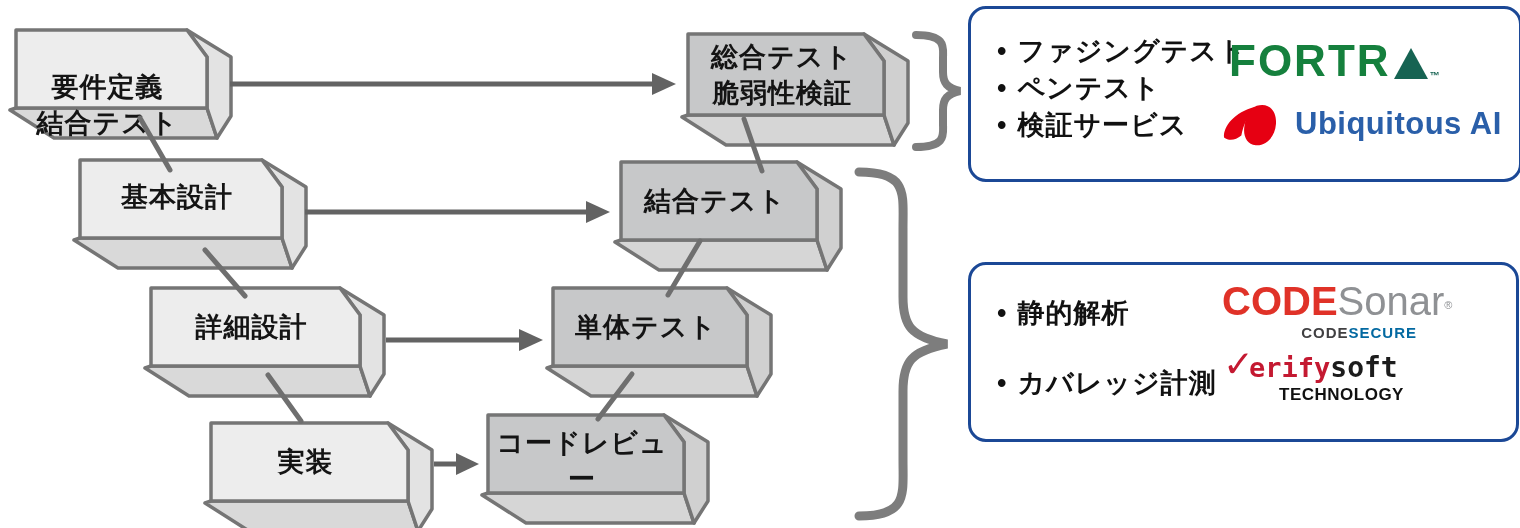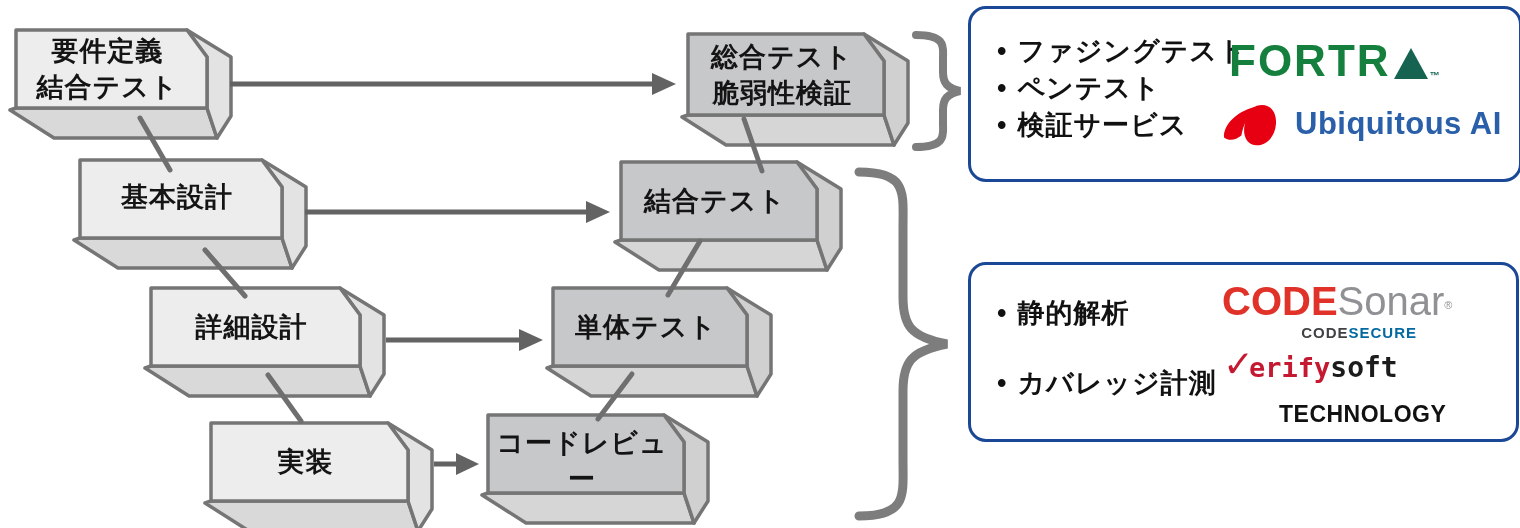--- a/index.html
+++ b/index.html
@@ -43,35 +43,35 @@
   .cs-line2{text-align:right;font-size:15px;font-weight:bold;letter-spacing:1px;line-height:15px;margin-top:0px;padding-right:14px;}
   .cs-line2 .dark{color:#414042;}
   .cs-line2 .red{color:#0369a1;}
 
   
   .verifysoft{position:absolute;left:252px;top:86px;width:190px;}
   .vs-line1{display:flex;align-items:baseline;line-height:30px;}
   .vs-check{font-size:37px;font-weight:bold;color:#c41931;margin-right:-5px;line-height:28px;}
   .vs-erify{font-family:"DejaVu Sans Mono","Liberation Mono",monospace;font-size:27px;font-weight:bold;color:#c41931;}
   .vs-soft{font-family:"DejaVu Sans Mono","Liberation Mono",monospace;font-size:28px;font-weight:bold;color:#1c1c1c;}
-  .vs-line2{font-size:23px;font-weight:bold;color:#111111;letter-spacing:0.5px;margin-top:18px;padding-left:56px;}
+  .vs-line2{font-size:17px;font-weight:bold;color:#111111;letter-spacing:0.5px;margin-top:2px;padding-left:56px;}
 </style>
 </head>
 <body>
 
 <div id="canvas">
 
   <div id="nodes">
       <div class="node" style="left: 8px; top: 28px; width: 225px; height: 112px; z-index: 2;">
         <svg width="225" height="112" viewBox="0 0 225 112">
           <polygon points="8,80 199,80 209,110 46,110 2,82" fill="#d9d9d9" stroke="#757575" stroke-width="3.5" stroke-linejoin="round"></polygon>
           <polygon points="179,2 223,29 223,88 209,110 199,80 199,29" fill="#e3e3e3" stroke="#757575" stroke-width="3.5" stroke-linejoin="round"></polygon>
           <polygon points="8,2 179,2 199,29 199,80 8,80" fill="#ededed" stroke="#757575" stroke-width="3.5" stroke-linejoin="round"></polygon>
         </svg>
-        <div class="label" style="width: 191px; height: 82px;">
+        <div class="label" style="width: 191px; height: 82px; margin-top: 36px;">
           <div>要件定義</div>
           <div>結合テスト</div>
         </div>
       </div>
       <div class="node" style="left: 72px; top: 158px; width: 236px; height: 112px; z-index: 2;">
         <svg width="236" height="112" viewBox="0 0 236 112">
           <polygon points="8,80 210,80 220,110 46,110 2,82" fill="#d9d9d9" stroke="#757575" stroke-width="3.5" stroke-linejoin="round"></polygon>
           <polygon points="190,2 234,29 234,88 220,110 210,80 210,29" fill="#e3e3e3" stroke="#757575" stroke-width="3.5" stroke-linejoin="round"></polygon>
           <polygon points="8,2 190,2 210,29 210,80 8,80" fill="#ededed" stroke="#757575" stroke-width="3.5" stroke-linejoin="round"></polygon>
         </svg>

